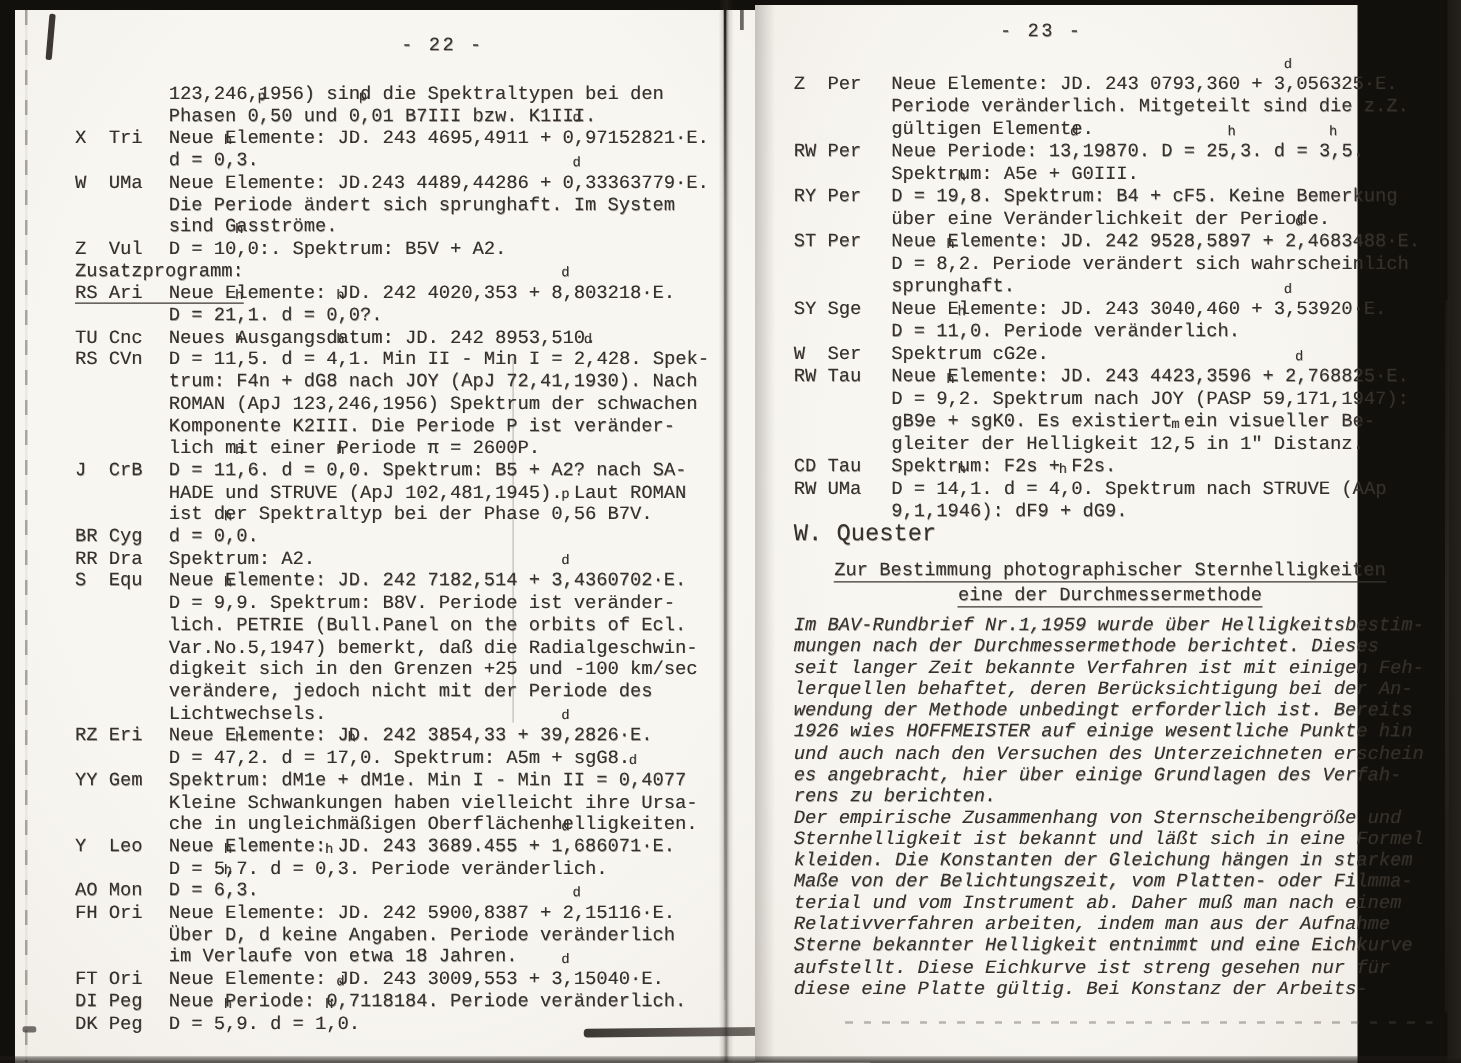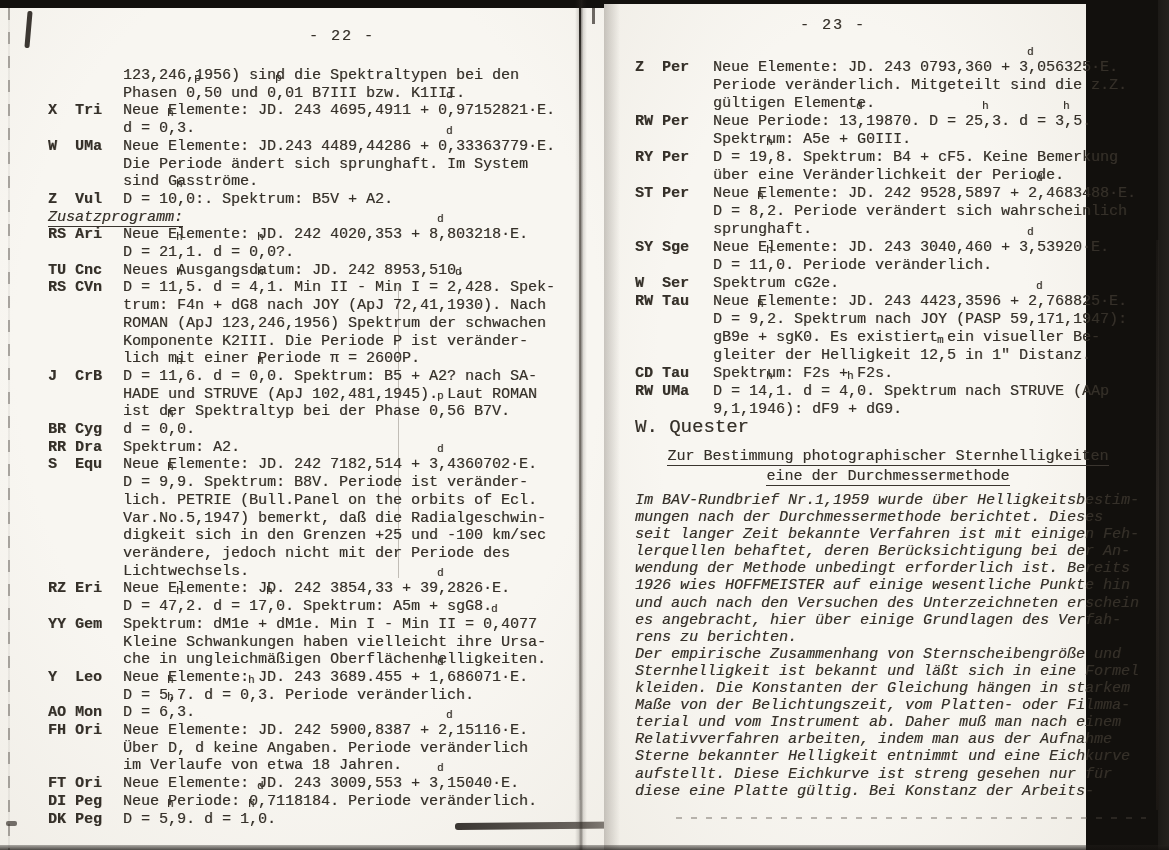--- a/index.html
+++ b/index.html
@@ -6,21 +6,21 @@
   body{
     width:1169px;height:850px;position:relative;overflow:hidden;
     background:#12100d;
     font-family:"Liberation Mono","DejaVu Sans Mono",monospace;
   }
   .page{
     position:absolute;color:#353029;
     text-shadow:0.4px 0.4px 0 rgba(55,48,40,0.45);
   }
   .page-left{
-    left:0;top:8px;width:684px;height:842px;
+    left:12px;top:8px;width:684px;height:842px;
     background:radial-gradient(ellipse at 45% 40%, #f8f6f1 55%, #efece5 100%);
   }
   .page-left::after{
     content:"";position:absolute;right:0;top:0;width:22px;height:100%;
     background:linear-gradient(to right, rgba(0,0,0,0), rgba(95,88,80,0.28));
   }
   .page-right{
     left:604px;top:4px;width:482px;height:846px;
     background:radial-gradient(ellipse at 50% 45%, #f8f6f1 55%, #f0ede6 100%);
   }
@@ -29,25 +29,25 @@
     background:linear-gradient(to left, rgba(0,0,0,0), rgba(95,88,80,0.30));
   }
   .pagenum{position:absolute;width:100%;text-align:center;font-size:15px;letter-spacing:2px;}
   .page-left .pagenum{top:20px;}
   .page-right .pagenum{top:13px;transform:translateX(-12px);}
 
   .content{position:absolute;font-size:15px;white-space:pre;}
   .content-left{left:48px;top:59px;line-height:17.7px;}
   .content-right{left:31px;top:55px;line-height:18px;}
   .entry{display:flex;}
-  .entry .label{flex:none;white-space:pre;font-weight:bold;}
+  .entry .label{flex:none;white-space:pre;}
   .content-left .entry .label{width:75px;}
   .content-right .entry .label{width:78px;}
   .etext{white-space:pre;}
-  .subheading span{border-bottom:1.4px solid #3a352f;padding-bottom:0px;font-style:italic;}
+  .subheading span{border-bottom:1.4px solid #3a352f;padding-bottom:16px;}
 
   .signature{
     position:absolute;top:412px;left:31px;width:534px;box-sizing:border-box;
     text-align:left;padding-right:205px;font-size:19px;
   }
   .article-title{
     position:absolute;top:443px;left:4px;width:560px;
     text-align:center;font-size:15px;line-height:20px;
   }
   .article-title .u{border-bottom:1.4px solid #3a352f;padding-bottom:0px;}

